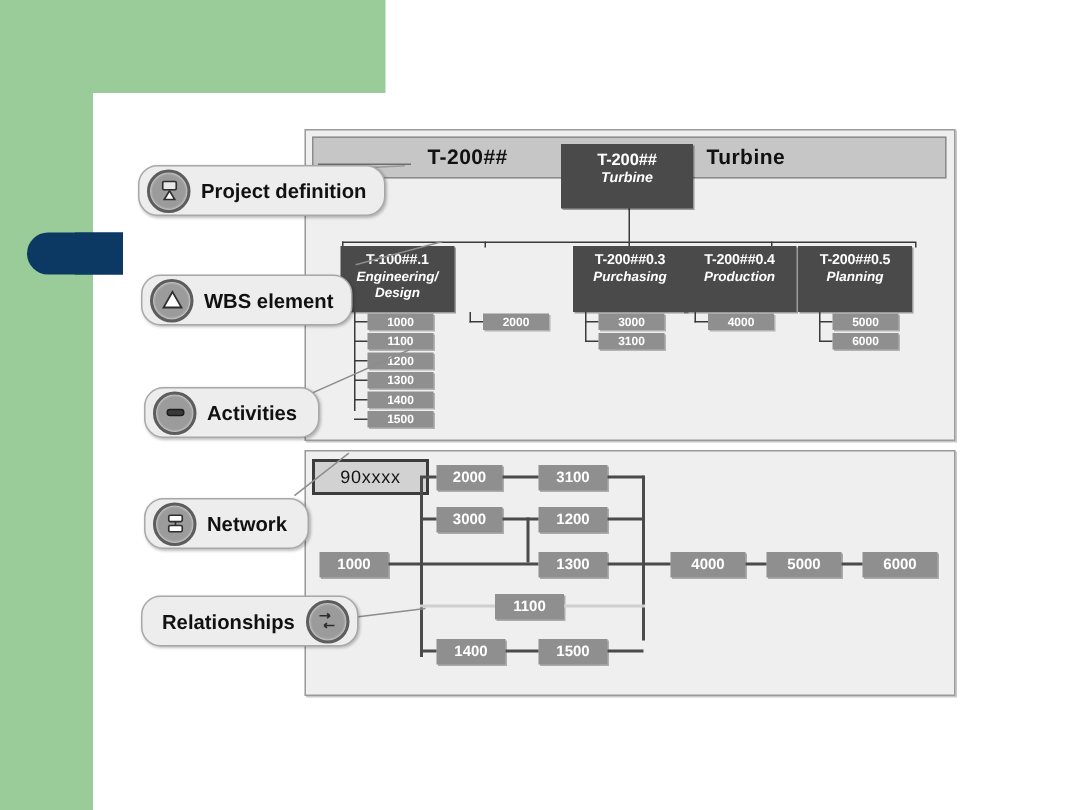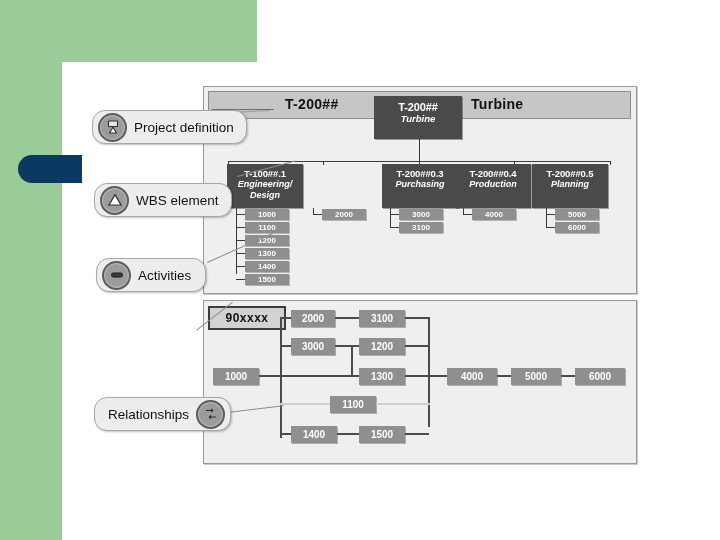--- a/index.html
+++ b/index.html
@@ -37,36 +37,36 @@
   
   .gbox{position:absolute;background:#8f8f8f;color:#ffffff;font-size:8px;font-weight:bold;text-align:center;line-height:11px;height:11px;width:44px;box-shadow:1px 1px 0 rgba(0,0,0,.25);}
 
   
   .ln{position:absolute;background:#3a3a3a;}
   .lnv{width:1px;}
   .lnh{height:1px;}
 
   
   .callout{position:absolute;background:#ededed;border:1px solid #a8a8a8;border-radius:13px;box-shadow:1px 1px 2px rgba(0,0,0,.25);display:flex;align-items:center;}
-  .callout .lbl{font-size:13.5px;font-weight:normal;color:#111;white-space:nowrap;}
+  .callout .lbl{font-size:13.5px;font-weight:bold;color:#111;white-space:nowrap;}
   .cicon{width:25px;height:25px;border-radius:50%;background:#9b9b9b;border:2px solid #5d5d5d;box-shadow:inset 0 0 2px #fff;display:flex;align-items:center;justify-content:center;flex:0 0 auto;}
   .cicon svg{display:block;}
 
   #co-proj{left:92px;top:110px;height:32px;padding:0 12px 0 5px;gap:7px;}
   #co-wbs{left:94px;top:183px;height:32px;padding:0 12px 0 5px;gap:7px;}
   #co-act{left:96px;top:258px;height:32px;padding:0 14px 0 5px;gap:7px;}
   #co-net{left:96px;top:332px;height:32px;padding:0 14px 0 5px;gap:7px;}
   #co-rel{left:94px;top:397px;height:32px;padding:0 5px 0 13px;gap:7px;}
 
   
   .leader{position:absolute;border-top:1px solid #8d8d8d;transform-origin:0 0;}
 
   
   .netbox{position:absolute;background:#8f8f8f;color:#fff;font-size:10px;font-weight:bold;text-align:center;line-height:17px;height:17px;box-shadow:1px 1px 0 rgba(0,0,0,.28);}
-  #net-header{position:absolute;left:208px;top:306px;width:74px;height:20px;background:#d2d2d2;border:2px solid #3c3c3c;color:#111;font-size:12px;font-weight:bold;text-align:center;line-height:20px;letter-spacing:.5px;}
+  #net-header{position:absolute;left:208px;top:306px;width:74px;height:20px;background:#d2d2d2;border:2px solid #3c3c3c;color:#111;font-size:12px;font-weight:normal;text-align:center;line-height:20px;letter-spacing:.5px;}
   .nln{position:absolute;background:#4b4b4b;}
   .nlnv{width:2px;}
   .nlnh{height:2px;}
   .nln-faint{background:#cfcfcf;}
 </style>
 </head>
 <body>
 
 <div id="slide">
 
@@ -222,20 +222,30 @@
 
   <div class="callout" id="co-wbs">
     <span class="cicon">
       <svg width="16" height="16" viewBox="0 0 16 16">
         <path d="M8 2.6 L14 13 L2 13 Z" fill="#ffffff" stroke="#2e2e2e" stroke-width="1.2"></path>
       </svg>
     </span>
     <span class="lbl">WBS element</span>
   </div>
 
+  <div class="callout" id="co-net">
+    <span class="cicon">
+      <svg width="16" height="16" viewBox="0 0 16 16">
+        <rect x="3.5" y="2.5" width="9" height="4.2" rx="1" fill="#ffffff" stroke="#2e2e2e" stroke-width="1.1"></rect>
+        <rect x="3.5" y="9.3" width="9" height="4.2" rx="1" fill="#ffffff" stroke="#2e2e2e" stroke-width="1.1"></rect>
+        <line x1="8" y1="6.7" x2="8" y2="9.3" stroke="#2e2e2e" stroke-width="1.1"></line>
+      </svg>
+    </span>
+    <span class="lbl">Network</span>
+  </div>
 
   <div class="callout" id="co-rel">
     <span class="lbl">Relationships</span>
     <span class="cicon">
       <svg width="16" height="16" viewBox="0 0 16 16">
         <path d="M3 4.5 H10 M10 4.5 l-2 -1.6 M10 4.5 l-2 1.6" stroke="#2e2e2e" stroke-width="1.1" fill="none"></path>
         <path d="M13 11 H6 M6 11 l2 -1.6 M6 11 l2 1.6" stroke="#2e2e2e" stroke-width="1.1" fill="none"></path>
       </svg>
     </span>
   </div>

